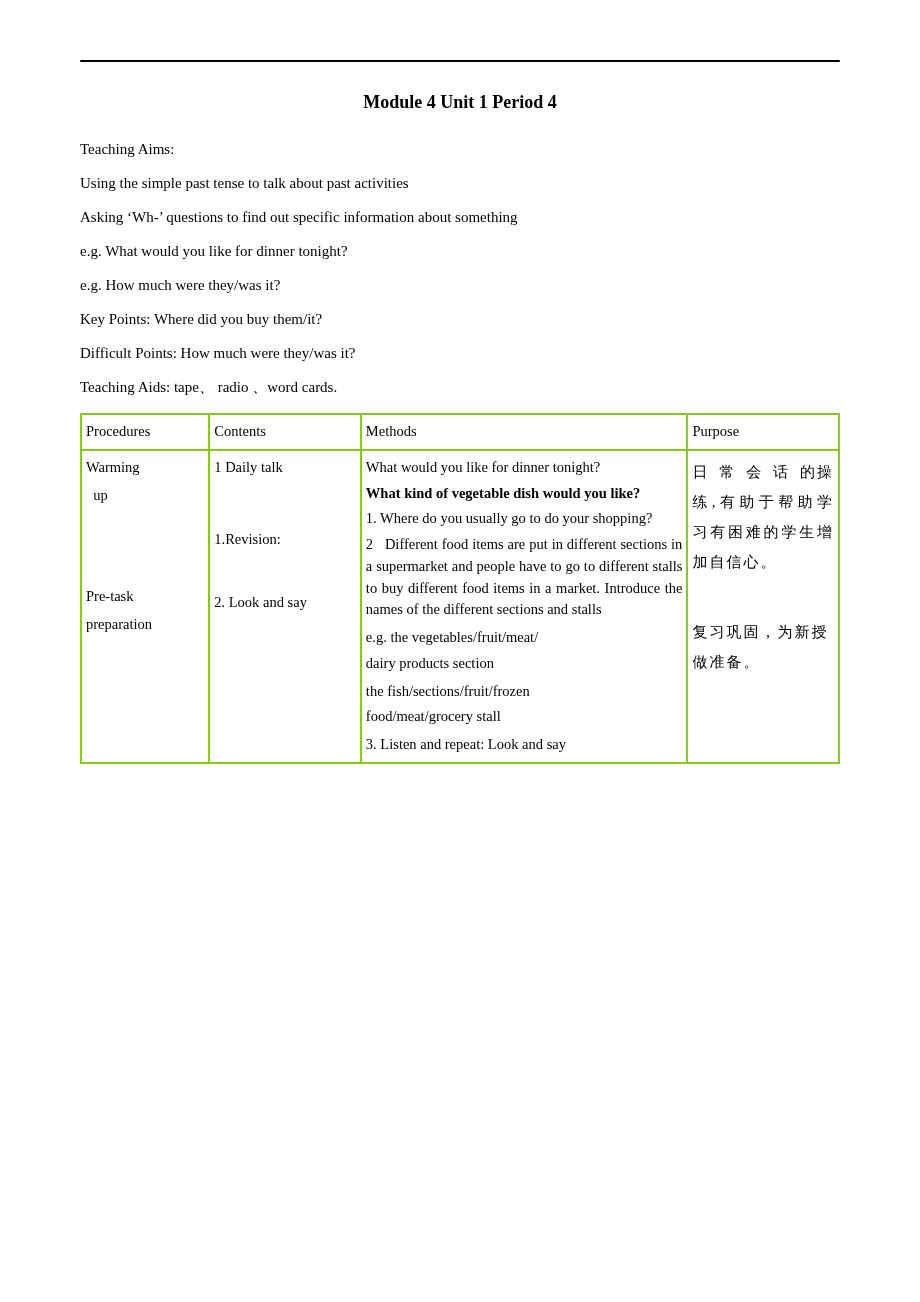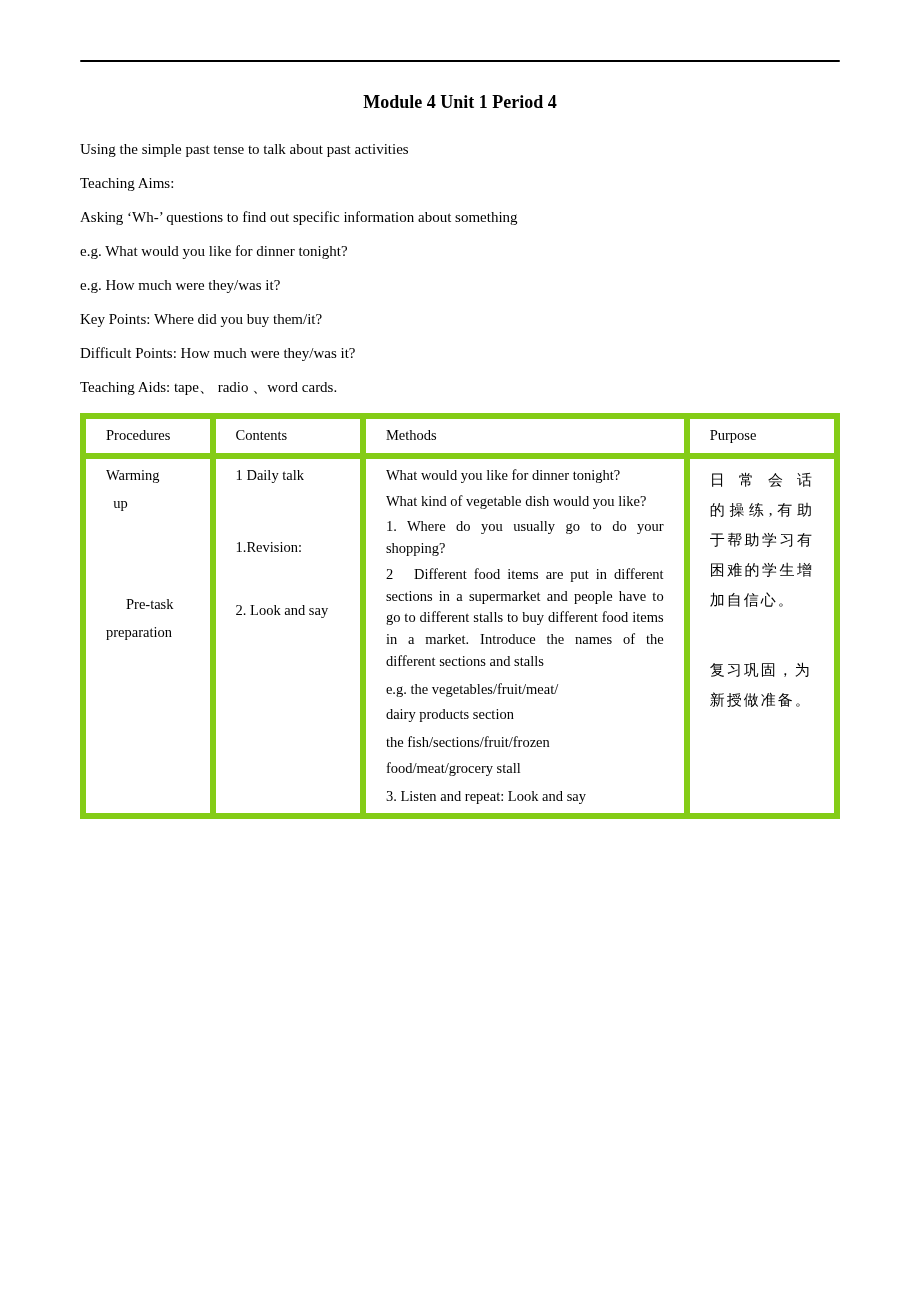--- a/index.html
+++ b/index.html
@@ -56,22 +56,22 @@
       width: 100%;
     }
 
     table {
       width: 100%;
       border-collapse: collapse;
       font-size: 14.5px;
     }
 
     table th, table td {
-      border: 6px solid #84cc16;
-      padding: 6px 20px;
+      border: 2px solid #84cc16;
+      padding: 6px 4px;
       vertical-align: top;
       line-height: 1.5;
     }
 
     table th {
       font-weight: normal;
       text-align: left;
       background: #ffffff;
     }
 
@@ -101,22 +101,22 @@
   </style>
 </head>
 <body>
 
 <div class="page">
   <div class="top-border"></div>
 
   <div class="title">Module 4 Unit 1 Period 4</div>
 
   <div class="content-area">
+    <div class="section-label">Teaching Aims:</div>
     <div class="section-label">Using the simple past tense to talk about past activities</div>
-    <div class="section-label">Teaching Aims:</div>
     <div class="section-label">Asking ‘Wh-’ questions to find out specific information about something</div>
     <div class="section-label">e.g. What would you like for dinner tonight?</div>
     <div class="section-label">e.g. How much were they/was it?</div>
     <div class="section-label">Key Points:    Where did you buy them/it?</div>
     <div class="section-label">Difficult Points: How much were they/was it?</div>
     <div class="section-label">Teaching Aids:        tape、  radio 、word cards.</div>
   </div>
 
   <div class="table-wrapper">
     <table>
@@ -132,31 +132,31 @@
           <th>Contents</th>
           <th>Methods</th>
           <th>Purpose</th>
         </tr>
       </thead>
       <tbody>
         <tr>
           <td>
             <div>Warming</div>
             <div style="margin-top:6px;">&nbsp; up</div>
-            <div style="margin-top:80px;margin-left:20px;">Pre-task</div>
+            <div style="margin-top:80px;">Pre-task</div>
             <div style="margin-top:6px;">preparation</div>
           </td>
           <td>
             <div>1 Daily talk</div>
             <div style="margin-top:50px;">1.Revision:</div>
             <div style="margin-top:42px;">2. Look and say</div>
           </td>
           <td>
             <div style="text-align:justify;">What would you like for dinner tonight?</div>
-            <div style="margin-top:4px; text-align:justify;">What kind of vegetable dish would you like?</div>
+            <div style="margin-top:4px; text-align:justify;font-weight:bold;">What kind of vegetable dish would you like?</div>
             <div style="margin-top:4px; text-align:justify;">1. Where do you usually go to do your shopping?</div>
             <div style="margin-top:4px; text-align:justify;">2&nbsp;&nbsp; Different food items are put in different sections in a supermarket and people have to go to different stalls to buy different food items in a market. Introduce the names of the different sections and stalls</div>
             <div style="margin-top:6px; text-align:justify;">e.g. the vegetables/fruit/meat/</div>
             <div style="margin-top:4px; text-align:justify;">dairy products section</div>
             <div style="margin-top:6px; text-align:justify;">the fish/sections/fruit/frozen</div>
             <div style="margin-top:4px; text-align:justify;">food/meat/grocery stall</div>
             <div style="margin-top:6px; text-align:justify;">3. Listen and repeat: Look and say</div>
           </td>
           <td>
             <div class="chinese-text" style="text-align:justify;">日 常 会 话 的操练,有助于帮助学习有困难的学生增加自信心。</div>

